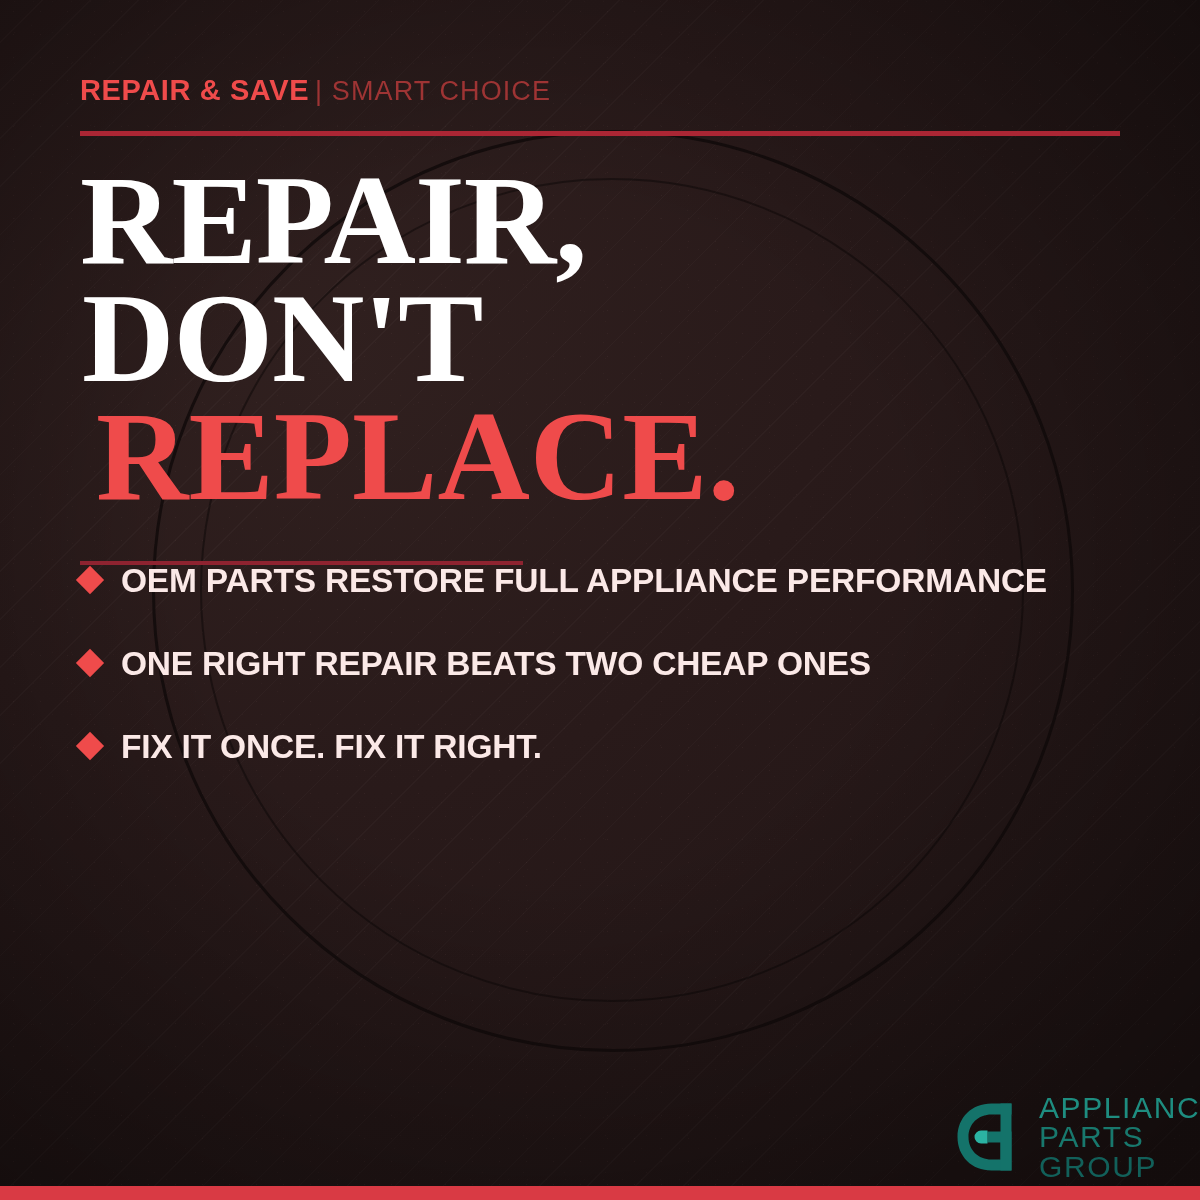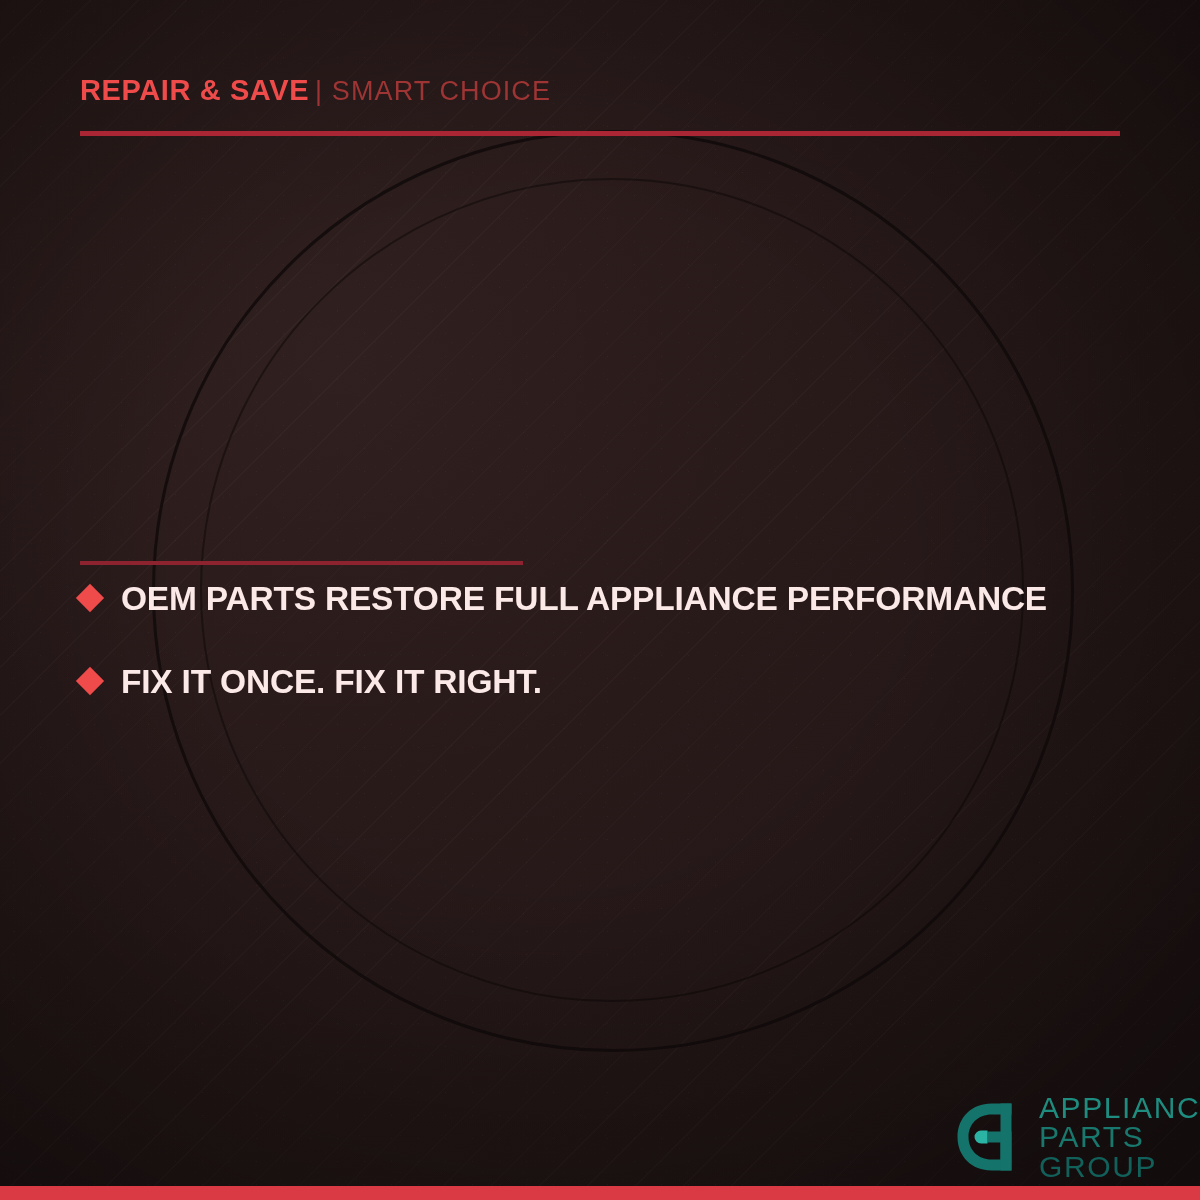--- a/index.html
+++ b/index.html
@@ -139,21 +139,21 @@
     top: 561px;
     width: 443px;
     height: 4px;
     background: #8e2330;
   }
 
   
   .bullets {
     position: absolute;
     left: 80px;
-    top: 576px;
+    top: 558px;
     width: 1070px;
     text-align: right;
   }
   .bullet {
     display: flex;
     align-items: center;
     height: 44px;
     margin-bottom: 39px;
   }
   .bullet:last-child { margin-bottom: 0; margin-top: 6px; }
@@ -223,27 +223,36 @@
   <div class="bg-vignette"></div>
 
   <div class="content">
 
     <div class="eyebrow">
       <span class="eyebrow-strong">REPAIR &amp; SAVE</span><span class="eyebrow-light">| SMART CHOICE</span>
     </div>
 
     <div class="rule-top"></div>
 
+    <div class="headline">
+      <span class="l1">REPAIR,</span>
+      <span class="l2">DON'T</span>
+      <span class="l3">REPLACE.</span>
+    </div>
 
     <div class="rule-mid"></div>
 
     <div class="bullets">
       <div class="bullet">
         <span class="diamond"></span>
         <span class="bullet-text">OEM PARTS RESTORE FULL APPLIANCE PERFORMANCE</span>
+      </div>
+      <div class="bullet">
+        <span class="diamond"></span>
+        <span class="bullet-text">ONE RIGHT REPAIR BEATS TWO CHEAP ONES</span>
       </div>
       <div class="bullet">
         <span class="diamond"></span>
         <span class="bullet-text">FIX IT ONCE. FIX IT RIGHT.</span>
       </div>
     </div>
 
     <div class="logo">
       <svg class="logo-mark" viewBox="0 0 76 76">
         <path fill="#14736a" d="M38.5 4.5 C18.8 4.5 4.5 18.6 4.5 38 C4.5 57.4 18.8 71.5 38.5 71.5 L58.5 71.5 L58.5 32.5 L34.5 32.5 L34.5 43.5 L47.5 43.5 L47.5 60.5 L38.5 60.5 C25.2 60.5 15.5 51.1 15.5 38 C15.5 24.9 25.2 15.5 38.5 15.5 L58.5 15.5 L58.5 4.5 Z"></path>

